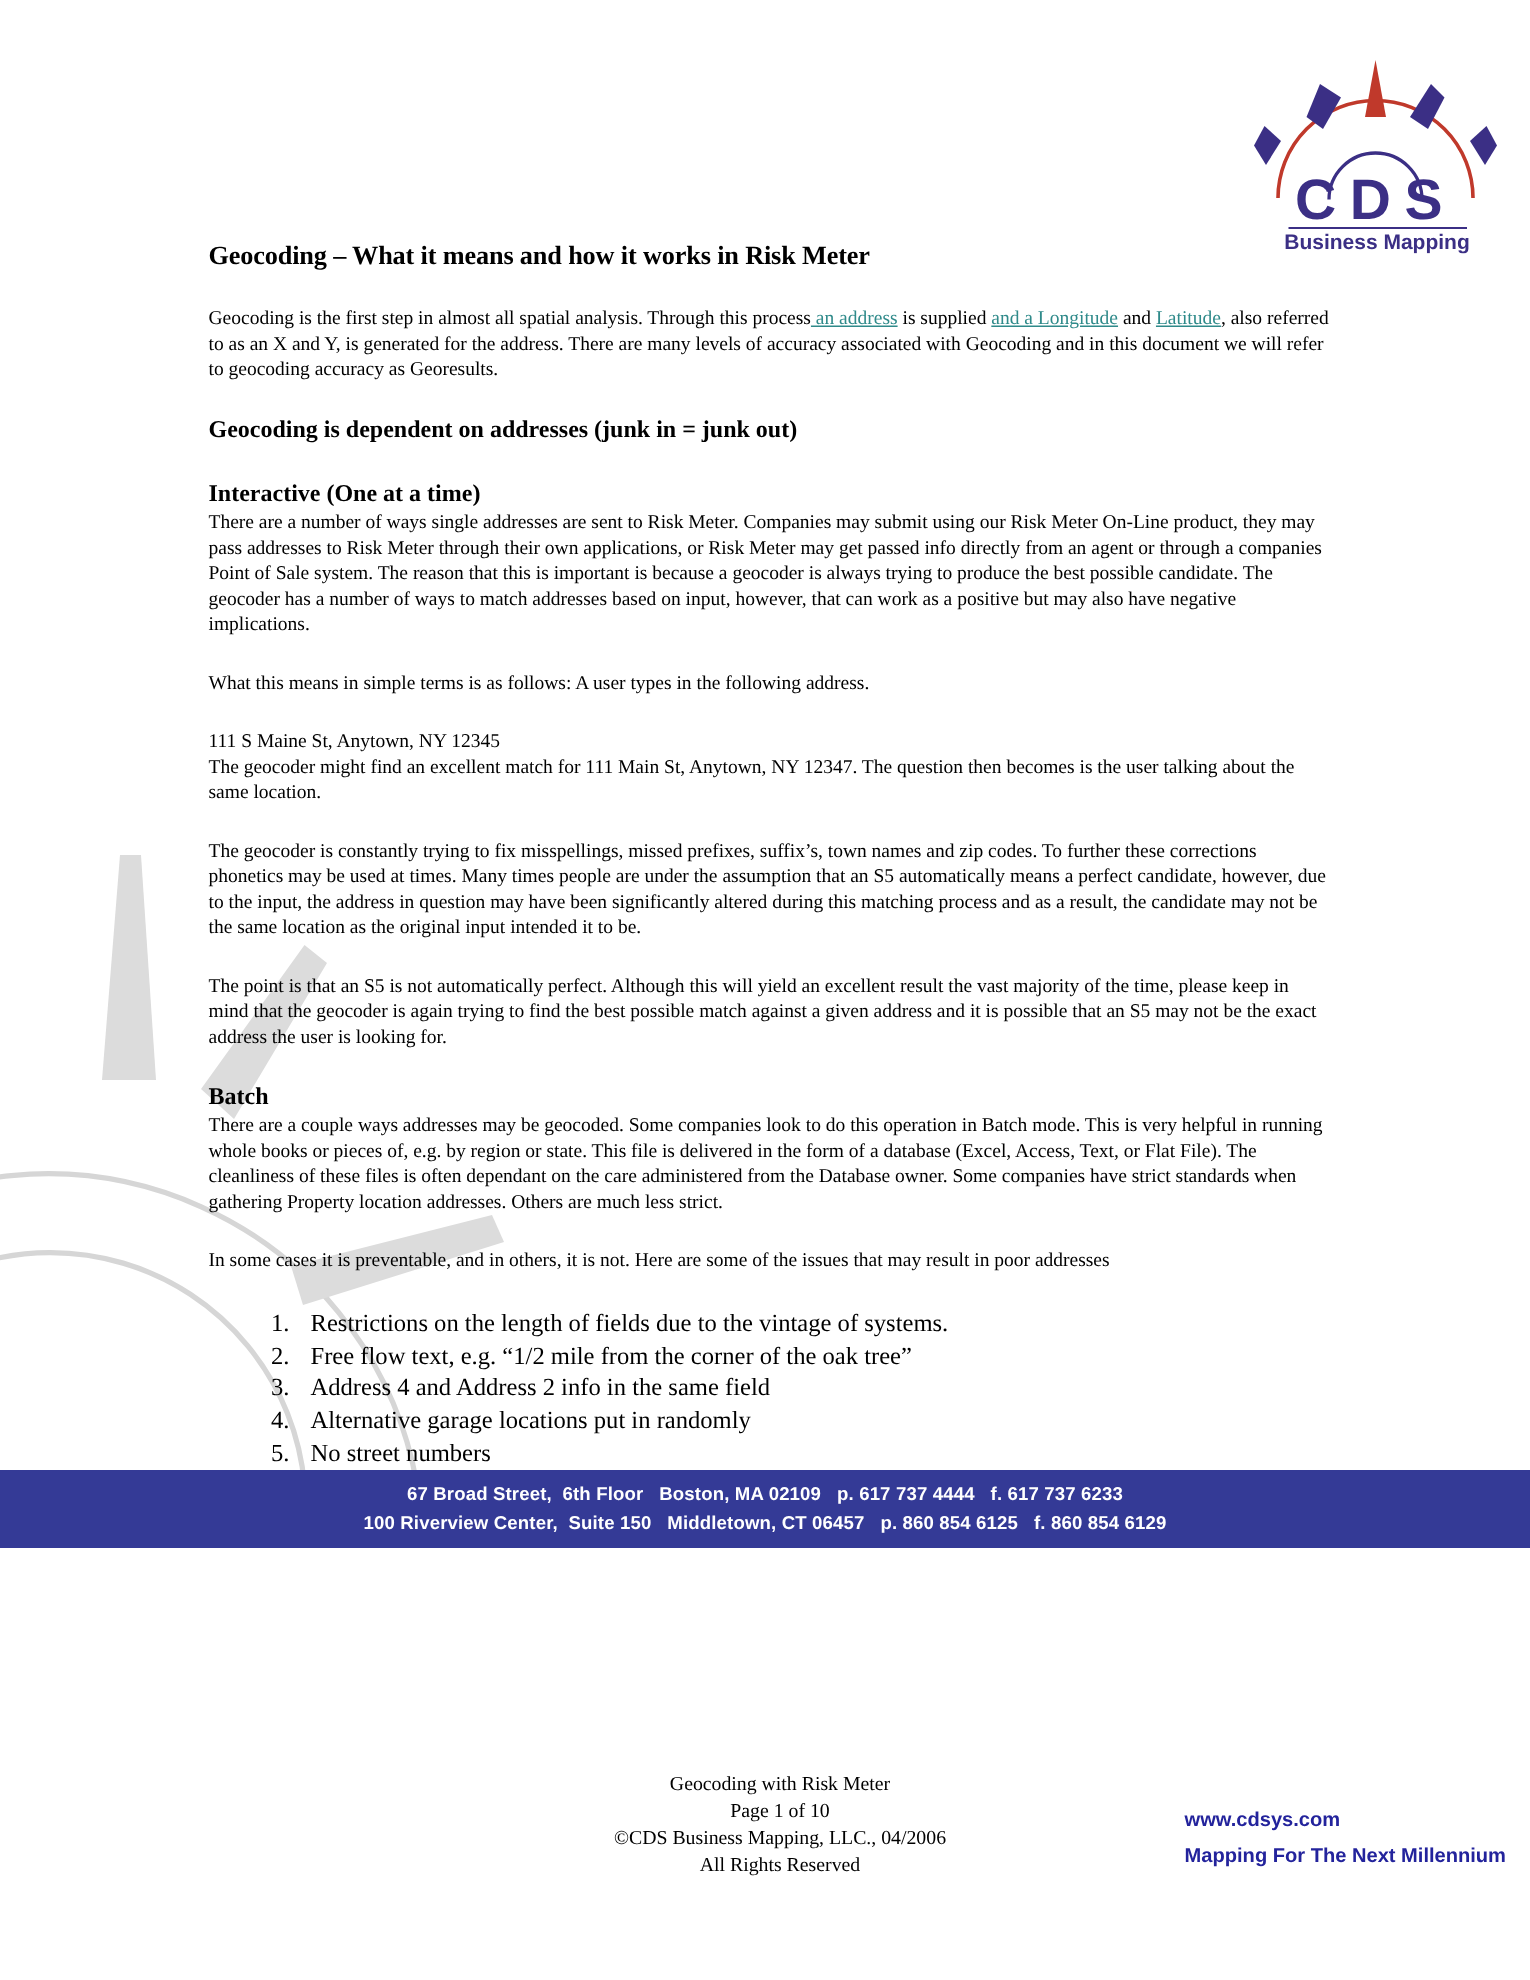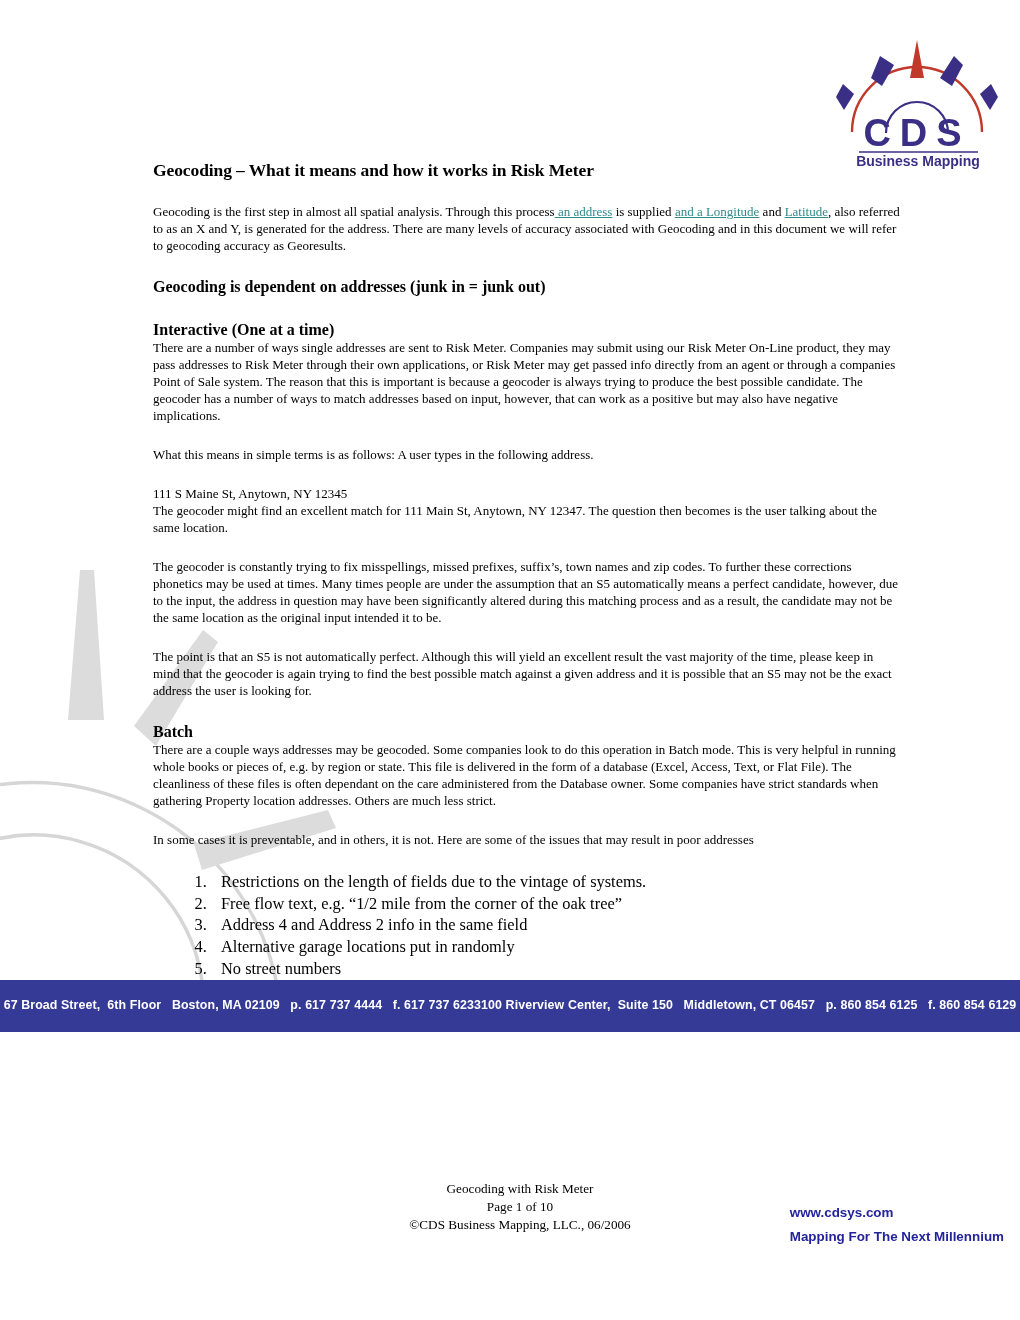--- a/index.html
+++ b/index.html
@@ -42,21 +42,21 @@
     top: 34px;
     right: 18px;
     width: 170px;
     height: 135px;
     z-index: 3;
   }
 
   
   .doc {
     position: absolute;
-    left: 153px;
+    left: 139px;
     top: 160px;
     width: 750px;
     z-index: 2;
   }
 
   .doc-title {
     font-size: 17.5px;
     font-weight: bold;
     line-height: 1.25;
     margin: 0 0 22px 0;
@@ -124,21 +124,21 @@
 
   
   .bottom-bar {
     position: absolute;
     left: 0;
     right: 0;
     bottom: 0;
     height: 52px;
     background: #343a96;
     display: flex;
-    flex-direction: row;
+    flex-direction: column;
     align-items: center;
     justify-content: center;
     z-index: 4;
   }
   .bottom-bar div {
     font-family: "Liberation Sans", "DejaVu Sans", sans-serif;
     font-size: 12.4px;
     font-weight: bold;
     color: #ffffff;
     line-height: 1.55;
@@ -213,21 +213,22 @@
       <li>Alternative garage locations put in randomly</li>
       <li>No street numbers</li>
       <li>PO Boxes allowed</li>
       <li>Lack of consistency in abbreviations</li>
     </ol>
   </div>
 
   <div class="footer-center">
     <div>Geocoding with Risk Meter</div>
     <div>Page 1 of 10</div>
-    <div>©CDS Business Mapping, LLC., 06/2006</div>
+    <div>©CDS Business Mapping, LLC., 04/2006</div>
+    <div>All Rights Reserved</div>
   </div>
 
   <div class="footer-brand">
     <div class="url">www.cdsys.com</div>
     <div class="tag">Mapping For The Next Millennium</div>
   </div>
 
   <div class="bottom-bar">
     <div>67 Broad Street,  6th Floor   Boston, MA 02109   p. 617 737 4444   f. 617 737 6233</div>
     <div>100 Riverview Center,  Suite 150   Middletown, CT 06457   p. 860 854 6125   f. 860 854 6129</div>

